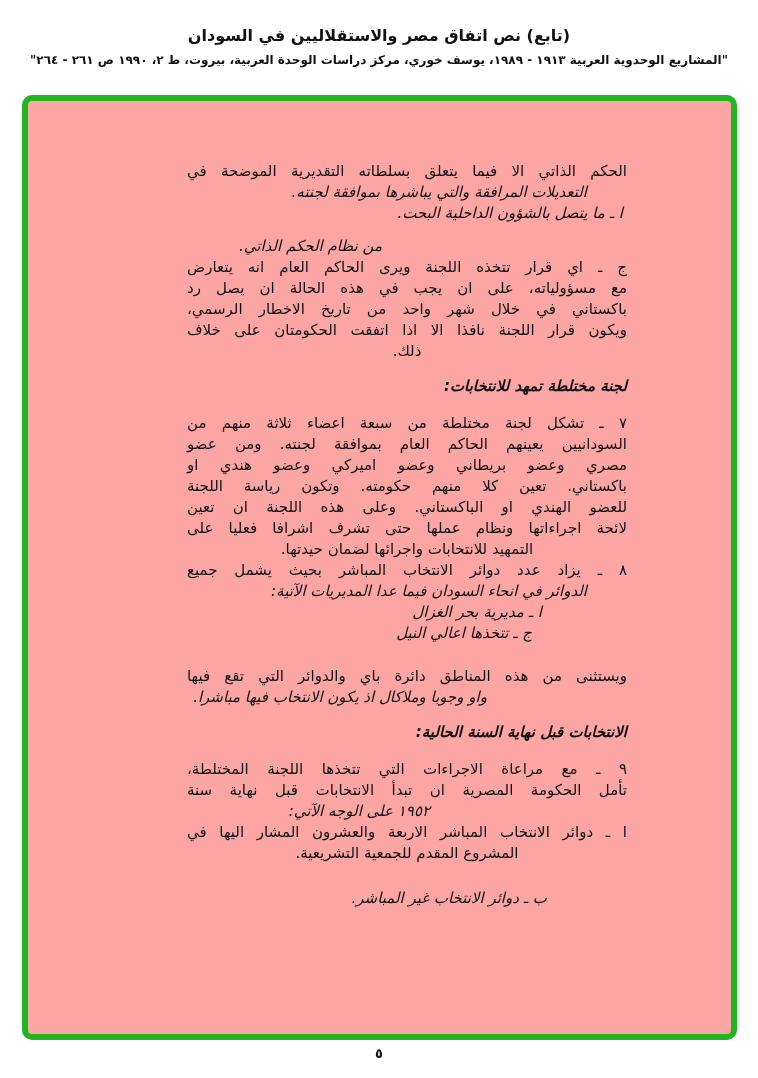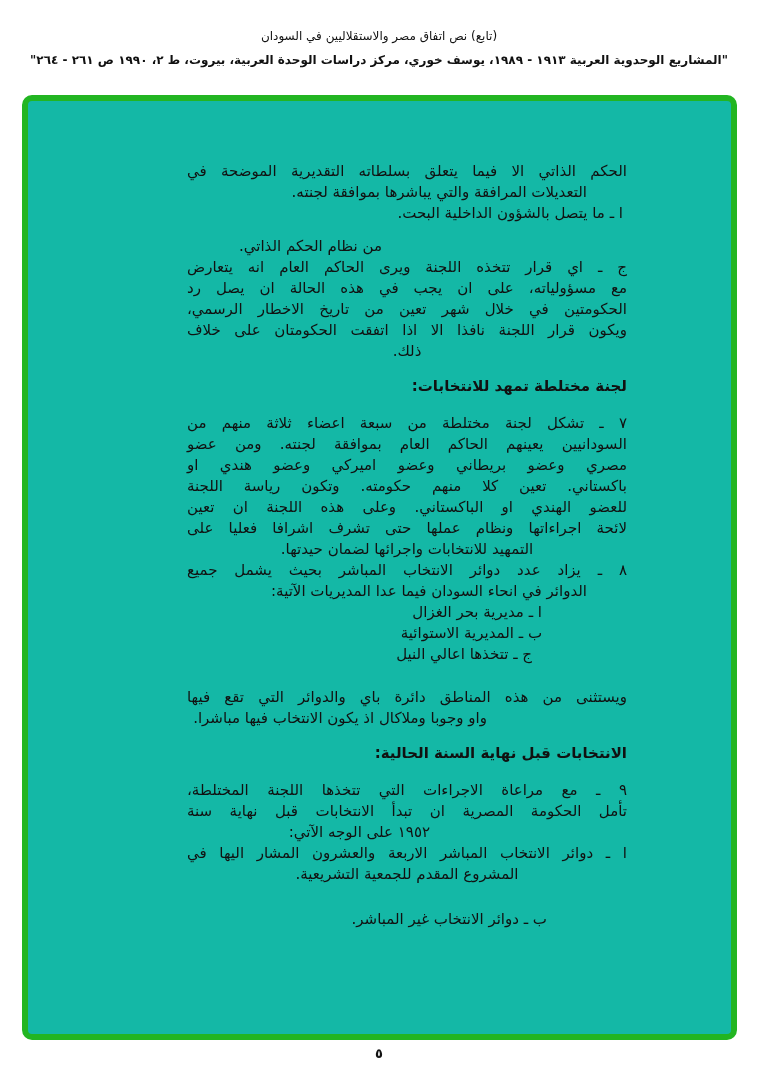--- a/index.html
+++ b/index.html
@@ -9,52 +9,52 @@
     width: 758px; height: 1078px;
     background: #ffffff;
     font-family: "DejaVu Sans", sans-serif;
     color: var(--ink);
     overflow: hidden;
     position: relative;
   }
   .page-header { text-align: center; padding-top: 24px; }
   .doc-title {
     direction: rtl;
-    font-size: 12px; font-weight: normal;
+    font-size: 16px; font-weight: bold;
     line-height: 24px;
   }
   .doc-source {
     direction: rtl;
     font-size: 12px; font-weight: bold;
     line-height: 20px;
     margin-top: 2px;
     white-space: nowrap;
   }
   .green-frame {
     position: absolute;
     left: 22px; top: 95px;
     width: 715px; height: 945px;
     border: 6px solid var(--green);
     border-radius: 10px;
-    background: #14b8a6;
+    background: #fca5a5;
   }
   .text-col {
     width: 440px;
     margin: 60px 104px 0 auto;
     direction: rtl;
     font-size: 15px;
     line-height: 21px;
   }
   .block { margin: 0; }
   .block.gap { margin-top: 22px; }
   .block.heading { margin: 14px 0 16px 0; }
   .block.heading .line { font-weight: bold; }
   .line { direction: rtl; min-height: 21px; }
   .a-j { text-align: justify; text-align-last: justify; }
-  .a-r { text-align: right; }
+  .a-r { text-align: right; font-style: italic; }
   .a-l { text-align: center; }
   .page-number {
     position: absolute;
     left: 0; right: 0;
     top: 1046px;
     text-align: center;
     font-size: 13px; font-weight: bold;
     direction: rtl;
   }
 </style>
@@ -74,21 +74,21 @@
       </div>
       <div class="block body">
         <div class="line a-r" style="padding-right: 4px;">ا ـ ما يتصل بالشؤون الداخلية البحت.</div>
       </div>
       <div class="block body">
         <div class="line a-r" style="padding-right: 245px; margin-top: 12px;">من نظام الحكم الذاتي.</div>
       </div>
       <div class="block body">
         <div class="line a-j">ج ـ اي قرار تتخذه اللجنة ويرى الحاكم العام انه يتعارض</div>
         <div class="line a-j">مع مسؤولياته، على ان يجب في هذه الحالة ان يصل رد</div>
-        <div class="line a-j">الحكومتين في خلال شهر تعين من تاريخ الاخطار الرسمي،</div>
+        <div class="line a-j">باكستاني في خلال شهر واحد من تاريخ الاخطار الرسمي،</div>
         <div class="line a-j">ويكون قرار اللجنة نافذا الا اذا اتفقت الحكومتان على خلاف</div>
         <div class="line a-l">ذلك.</div>
       </div>
       <div class="block heading">
         <div class="line a-r">لجنة مختلطة تمهد للانتخابات:</div>
       </div>
       <div class="block body">
         <div class="line a-j">٧ ـ تشكل لجنة مختلطة من سبعة اعضاء ثلاثة منهم من</div>
         <div class="line a-j">السودانيين يعينهم الحاكم العام بموافقة لجنته. ومن عضو</div>
         <div class="line a-j">مصري وعضو بريطاني وعضو اميركي وعضو هندي او</div>
@@ -96,23 +96,20 @@
         <div class="line a-j">للعضو الهندي او الباكستاني. وعلى هذه اللجنة ان تعين</div>
         <div class="line a-j">لائحة اجراءاتها ونظام عملها حتى تشرف اشرافا فعليا على</div>
         <div class="line a-l">التمهيد للانتخابات واجرائها لضمان حيدتها.</div>
       </div>
       <div class="block body">
         <div class="line a-j">٨ ـ يزاد عدد دوائر الانتخاب المباشر بحيث يشمل جميع</div>
         <div class="line a-r" style="padding-right: 40px;">الدوائر في انحاء السودان فيما عدا المديريات الآتية:</div>
       </div>
       <div class="block body">
         <div class="line a-r" style="padding-right: 85px;">ا ـ مديرية بحر الغزال</div>
-      </div>
-      <div class="block body">
-        <div class="line a-r" style="padding-right: 85px;">ب ـ المديرية الاستوائية</div>
       </div>
       <div class="block body">
         <div class="line a-r" style="padding-right: 95px;">ج ـ تتخذها اعالي النيل</div>
       </div>
       <div class="block body gap">
         <div class="line a-j">ويستثنى من هذه المناطق دائرة باي والدوائر التي تقع فيها</div>
         <div class="line a-r" style="padding-right: 140px;">واو وجوبا وملاكال اذ يكون الانتخاب فيها مباشرا.</div>
       </div>
       <div class="block heading">
         <div class="line a-r">الانتخابات قبل نهاية السنة الحالية:</div>

